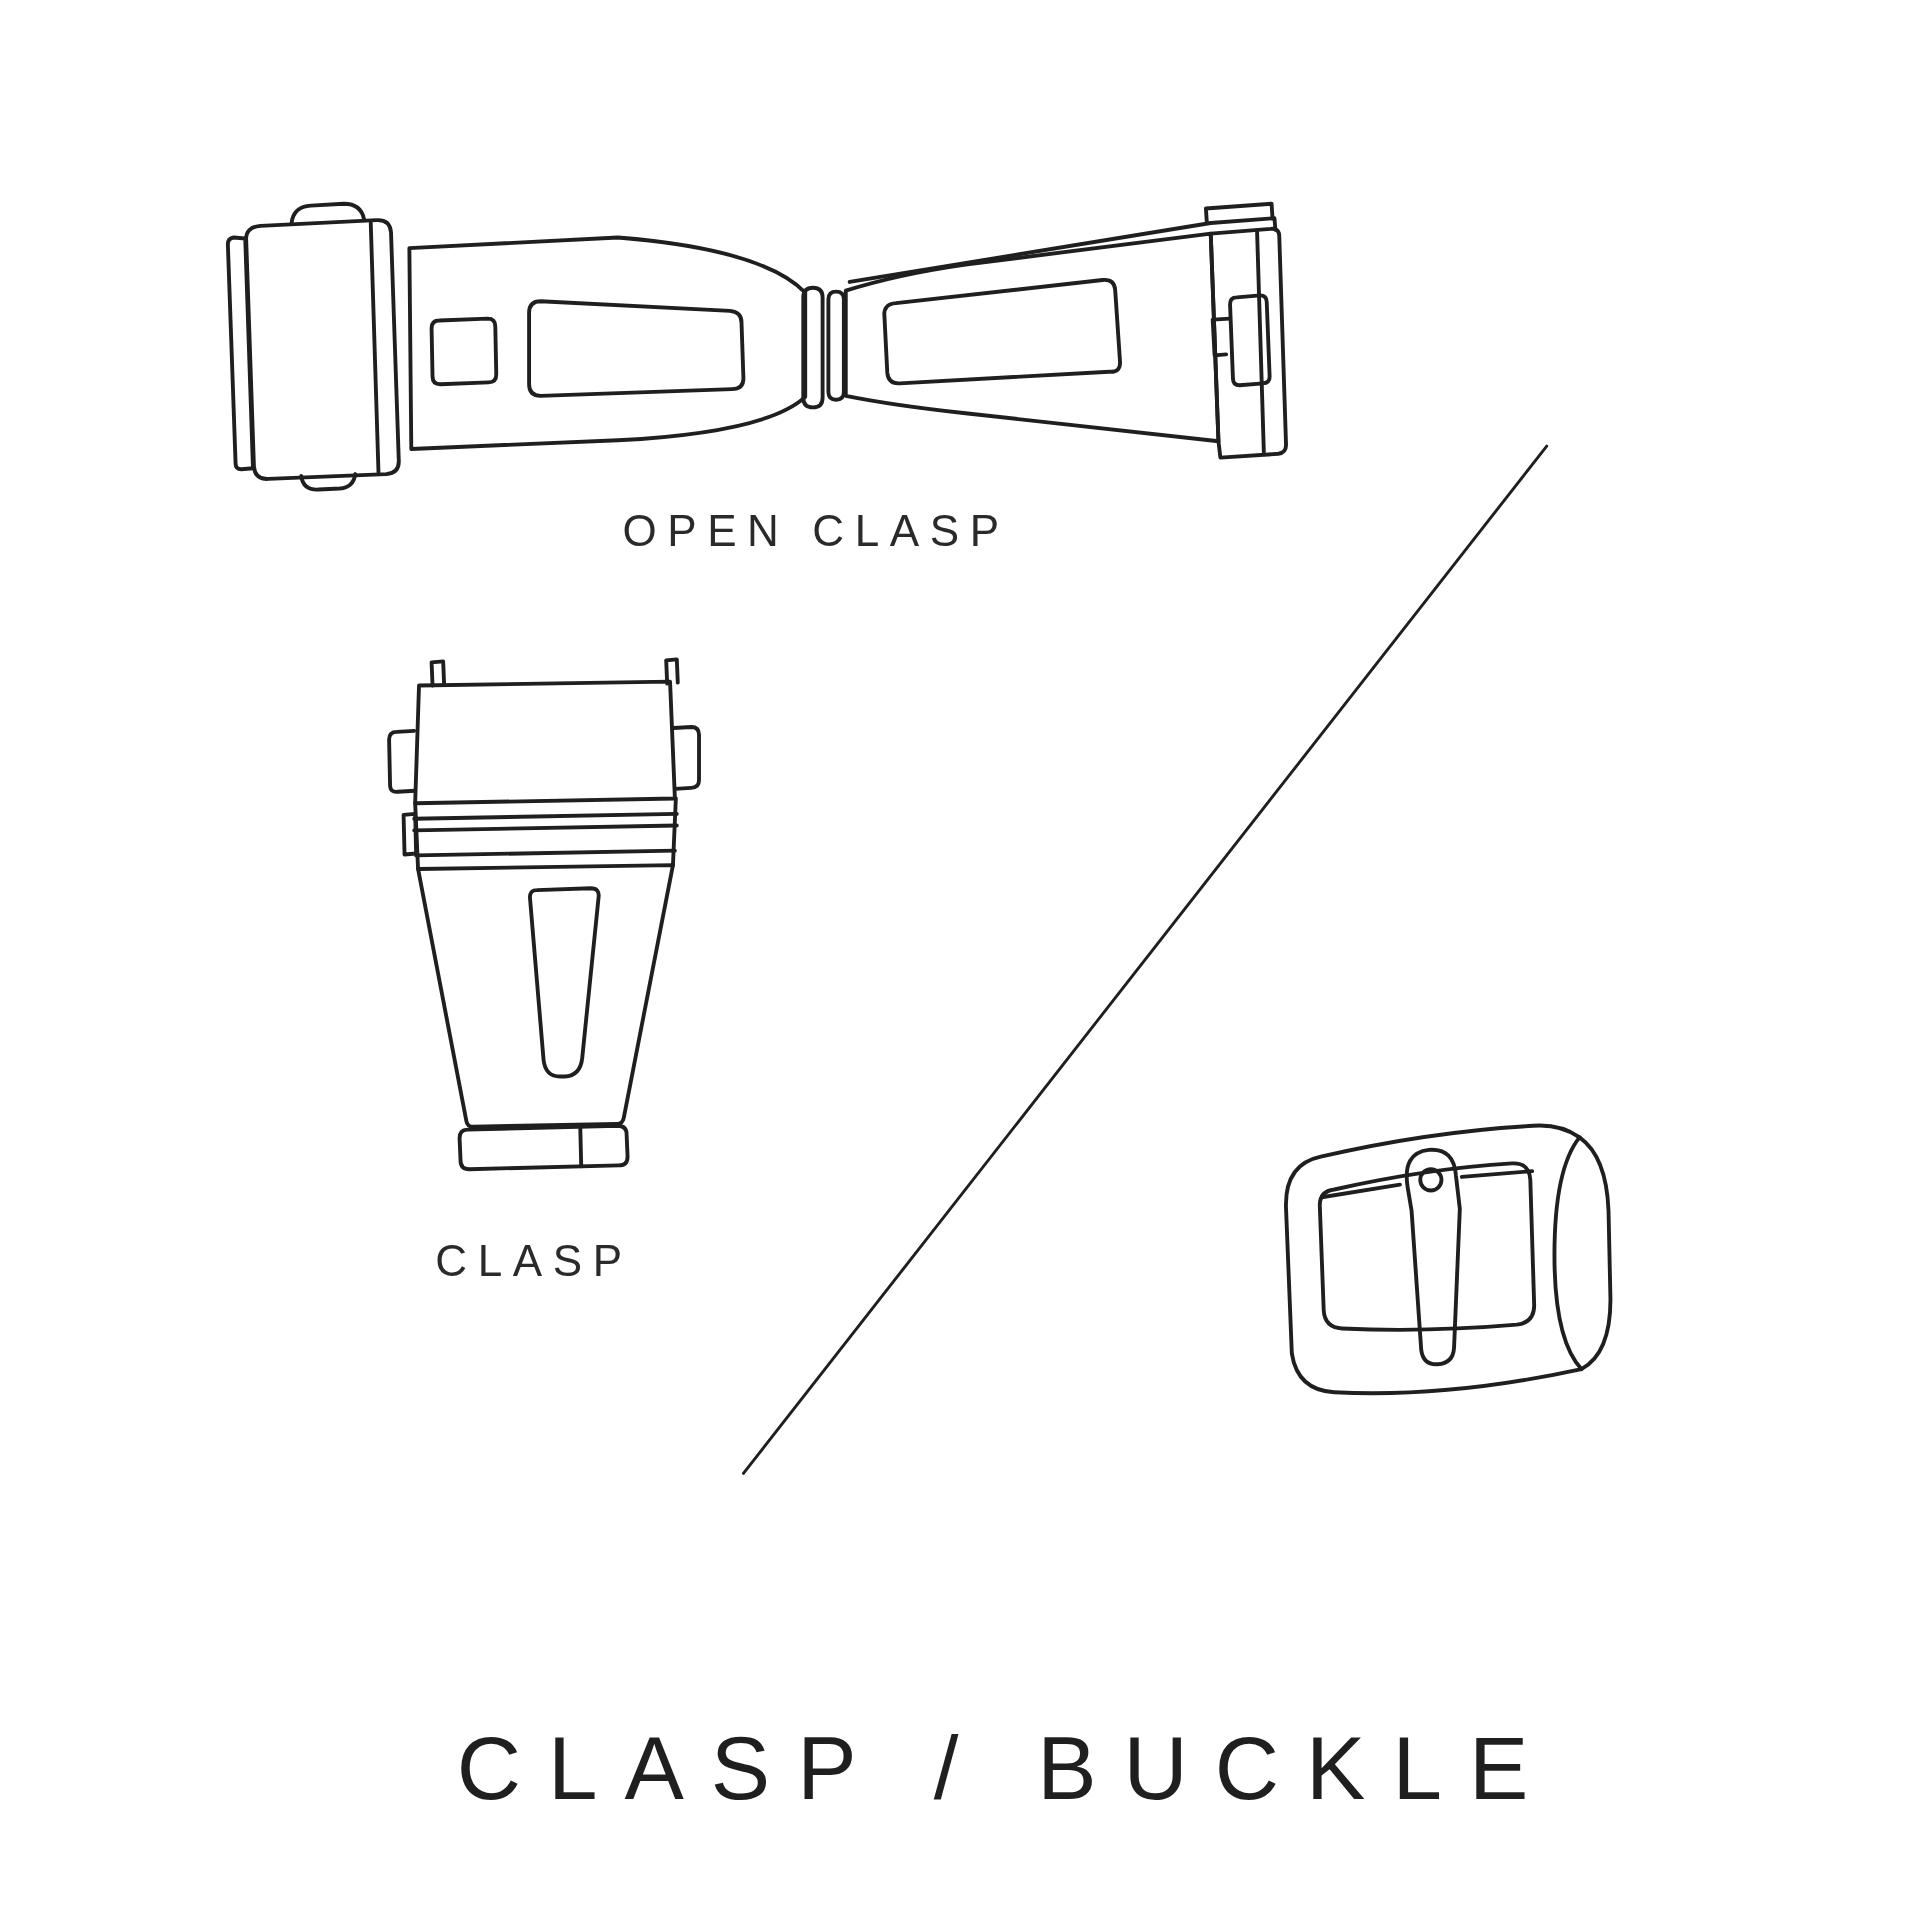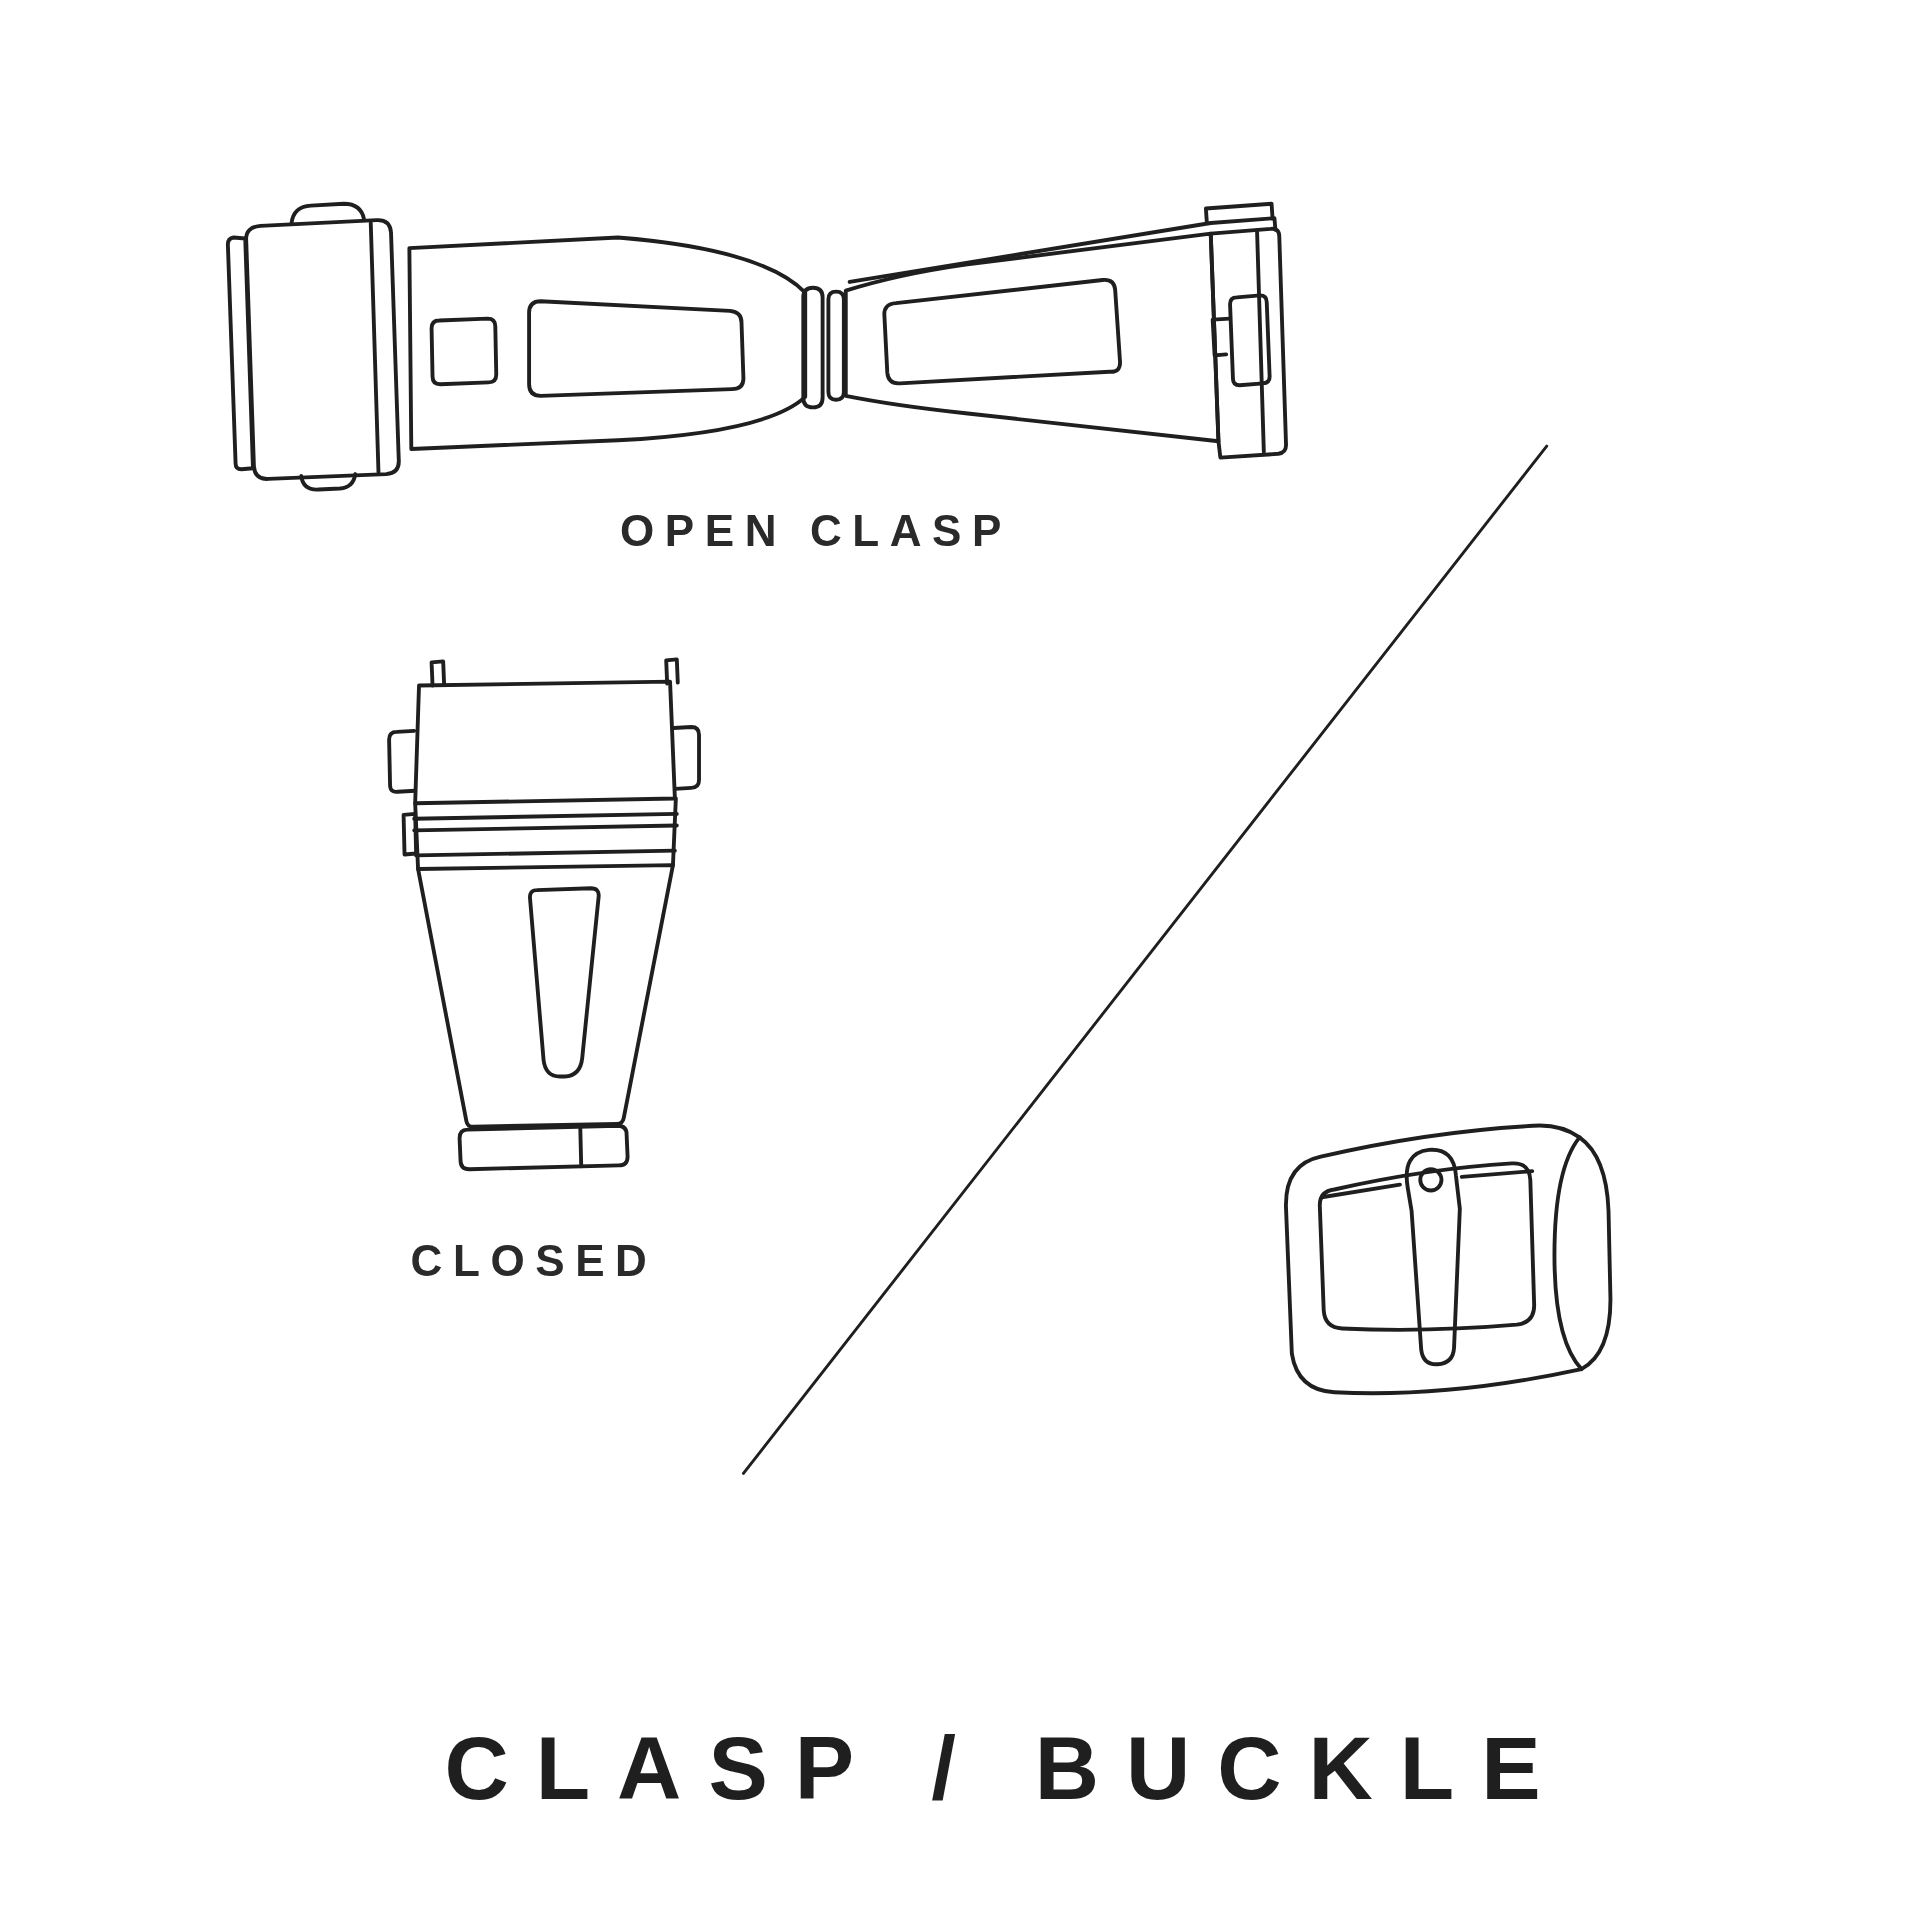--- a/index.html
+++ b/index.html
@@ -18,21 +18,21 @@
   .lineart {
     position: absolute;
     left: 0;
     top: 0;
   }
   .label {
     position: absolute;
     transform: translateX(-50%);
     white-space: nowrap;
     color: #2a2a2a;
-    font-weight: 700;
+    font-weight: 400;
   }
   .small-label {
     font-size: 44px;
     letter-spacing: 10.6px;
   }
   .title-label {
     font-size: 89px;
     letter-spacing: 27px;
     color: #1f1f1f;
     margin-left: 40px;
@@ -100,18 +100,18 @@
       <path d="M1382 1232 Q1480 1210 1566 1205 Q1584 1204 1585 1222 L1589 1352 Q1589 1370 1571 1372 Q1478 1380 1390 1376 Q1372 1375 1371 1357 L1367 1250 Q1366 1234 1382 1232 Z"></path>
       <path d="M1369 1240 L1450 1227"></path>
       <path d="M1514 1219 L1587 1213"></path>
       <circle cx="1482" cy="1222" r="11"></circle>
       <path d="M1458 1230 Q1452 1194 1480 1191 Q1506 1189 1508 1218 L1512 1252 L1506 1396 Q1505 1412 1489 1413 Q1474 1414 1472 1398 L1462 1254 Z"></path>
     </g>
   </svg>
 
   <div class="label small-label open-clasp-label">OPEN CLASP</div>
 
-  <div class="label small-label closed-label">CLOSED</div>
+  <div class="label small-label closed-label">CLASP</div>
 
   <div class="label title-label main-title">CLASP / BUCKLE</div>
 
 </div>
 
 
 </body></html>

